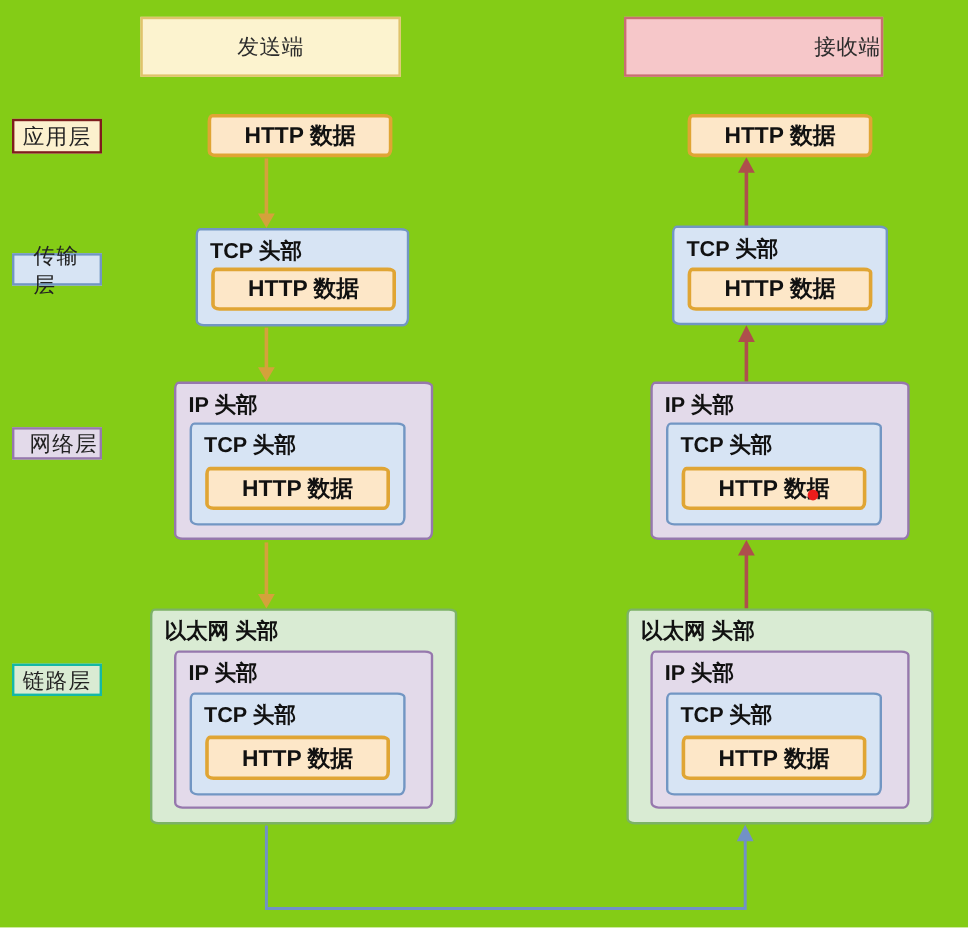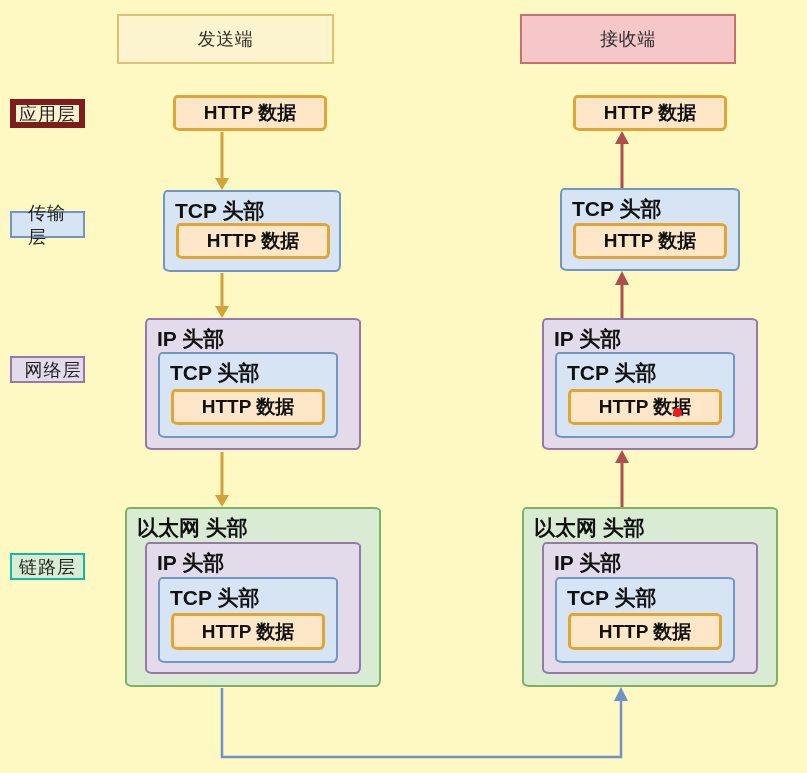--- a/index.html
+++ b/index.html
@@ -1,48 +1,48 @@
 <!DOCTYPE html>
 <html><head>
 <meta charset="utf-8">
 <style>
   html,body{margin:0;padding:0;background:#ffffff;}
   body{font-family:"Liberation Sans","DejaVu Sans",sans-serif;}
   #canvas{
-    position:relative;width:807px;height:773px;background:#fef9c3;overflow:hidden;
+    position:relative;width:807px;height:773px;background:#84cc16;overflow:hidden;
   }
   #arrow-layer{position:absolute;left:0;top:0;pointer-events:none;}
   .abs{position:absolute;box-sizing:border-box;}
 
   
   .banner{
     display:flex;flex-direction:column;align-items:center;justify-content:center;
     font-size:18px;line-height:24px;color:#2d2d2d;text-align:center;letter-spacing:.5px;
   }
   .banner.sender{background:#fcf3cf;border:2px solid #dfc36b;}
-  .banner.receiver{background:#f6c7c9;border:2px solid #c96f72;}
+  .banner.receiver{background:#f6c7c9;border:2px solid #c96f72;align-items:flex-end;}
 
   
   .layer-tag{
     display:flex;align-items:center;justify-content:center;
     font-size:18px;color:#222;letter-spacing:1px;
   }
-  .layer-tag.app{background:#fcf1ce;border:6px solid #7f1d1d;}
+  .layer-tag.app{background:#fcf1ce;border:2px solid #7f1d1d;}
   .layer-tag.transport{background:#d7e4f4;border:2px solid #7296c3;padding-left:16px;}
   .layer-tag.network{background:#e3daea;border:2px solid #9678ad;padding-left:11px;}
   .layer-tag.link{background:#d9ebd3;border:2px solid #14b8a6;}
 
   
   .pbox{
     border-radius:4px 7px 5px 7px / 6px 4px 7px 5px;
     margin-left:28px;
   }
   .pbox .pbox-label{
     position:absolute;left:10px;top:5px;
-    font-size:21px;font-weight:bold;color:#111;white-space:nowrap;
+    font-size:18px;font-weight:bold;color:#111;white-space:nowrap;
   }
   .pbox.http{
     background:#fde7c8;border:3px solid #e0a534;
     display:flex;align-items:center;justify-content:center;
     font-size:19px;font-weight:bold;color:#111;white-space:nowrap;
   }
   .pbox.tcp{background:#d7e4f4;border:2px solid #7296c3;}
   .pbox.ip{background:#e3daea;border:2px solid #9678ad;}
   .pbox.eth{background:#d9ebd3;border:2px solid #7cb266;}
 

